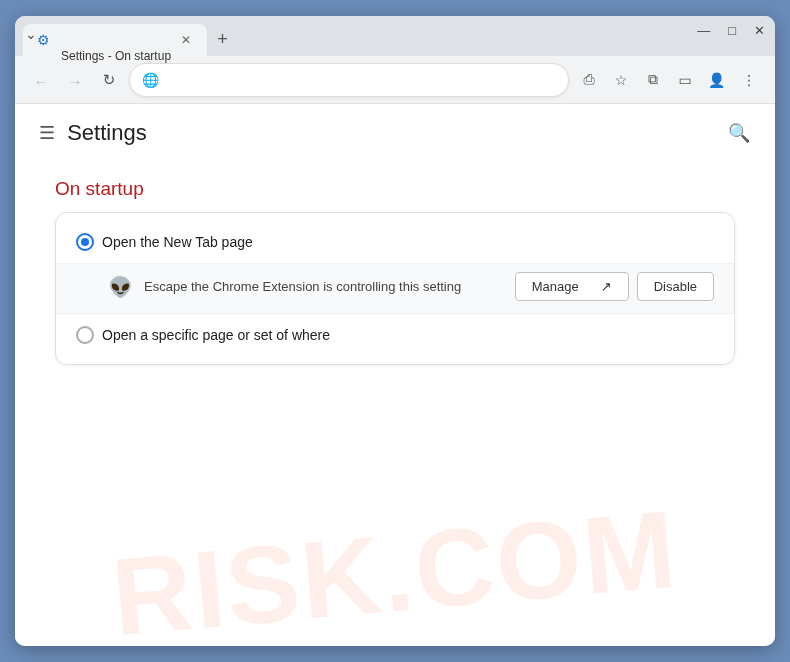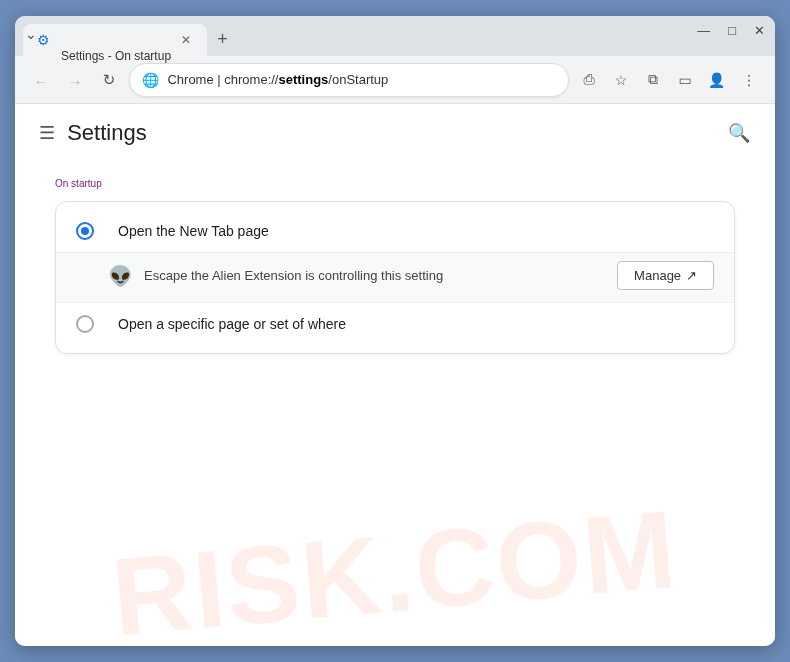--- a/index.html
+++ b/index.html
@@ -191,37 +191,37 @@
     .search-icon-btn {
       margin-left: auto;
       font-size: 18px;
       color: #555;
       cursor: pointer;
     }
     .settings-body {
       padding: 16px 40px;
     }
     .section-title {
-      font-size: 10px;
+      font-size: 19px;
       font-weight: 500;
-      color: #701a75;
+      color: #b91c1c;
       margin-bottom: 12px;
     }
     .card {
       background: #fff;
       border: 1px solid #e0e0e0;
       border-radius: 12px;
       padding: 8px 0;
       box-shadow: 0 1px 4px rgba(0,0,0,0.06);
     }
     .option-row {
       display: flex;
       align-items: center;
       padding: 12px 20px;
-      gap: 24px;
+      gap: 8px;
     }
     .option-row + .option-row {
       border-top: none;
     }
     .radio-btn {
       width: 18px;
       height: 18px;
       border-radius: 50%;
       border: 2px solid #aaa;
       flex-shrink: 0;
@@ -271,21 +271,21 @@
     .btn-manage {
       padding: 6px 16px;
       border: 1px solid #c0c0c0;
       border-radius: 4px;
       background: #fff;
       font-size: 13px;
       color: #333;
       cursor: pointer;
       display: flex;
       align-items: center;
-      gap: 5px;
+      gap: 22px;
     }
     .btn-disable {
       padding: 6px 16px;
       border: 1px solid #c0c0c0;
       border-radius: 4px;
       background: #fff;
       font-size: 13px;
       color: #333;
       cursor: pointer;
     }
@@ -333,23 +333,20 @@
       <span class="win-ctrl">✕</span>
     </div>
   </div>
 
   <div class="toolbar">
     <div class="toolbar-nav-btn disabled">←</div>
     <div class="toolbar-nav-btn disabled">→</div>
     <div class="toolbar-nav-btn">↻</div>
     <div class="address-bar">
       <span class="address-globe">🌐</span>
-      <span class="address-text">
-        <span>Chrome</span><span> | </span><span>chrome://</span><strong>settings</strong><span>/onStartup</span>
-      </span>
     </div>
     <div class="toolbar-actions">
       <div class="toolbar-icon-btn">⎙</div>
       <div class="toolbar-icon-btn">☆</div>
       <div class="toolbar-icon-btn">⧉</div>
       <div class="toolbar-icon-btn">▭</div>
       <div class="toolbar-icon-btn">👤</div>
       <div class="toolbar-icon-btn">⋮</div>
     </div>
   </div>
@@ -370,26 +367,27 @@
         <div class="section-title">On startup</div>
         <div class="card">
 
           <div class="option-row">
             <div class="radio-btn selected"></div>
             <span class="option-label">Open the New Tab page</span>
           </div>
 
           <div class="extension-row">
             <span class="ext-icon">👽</span>
-            <span class="ext-label">Escape the Alien Extension is controlling this setting</span>
+            <span class="ext-label">Escape the Chrome Extension is controlling this setting</span>
             <div class="ext-actions">
               <button class="btn-manage">
                 <span>Manage</span>
                 <span>↗</span>
               </button>
+              <button class="btn-disable">Disable</button>
             </div>
           </div>
 
 
           <div class="option-row">
             <div class="radio-btn"></div>
             <span class="option-label">Open a specific page or set of where</span>
           </div>
         </div>
       </div>

